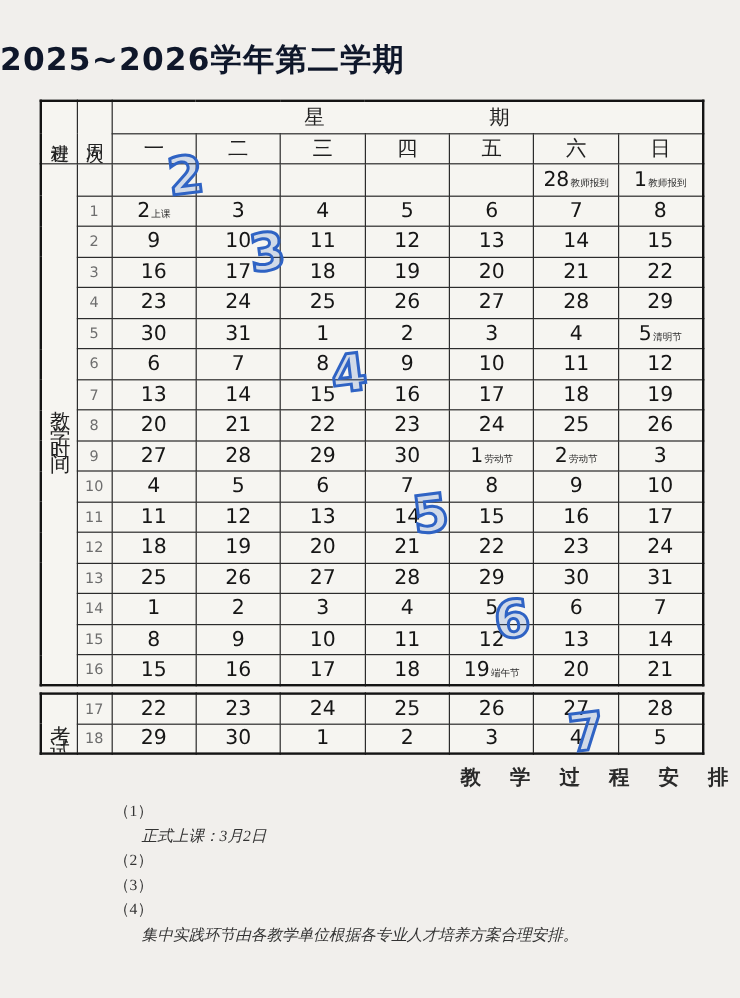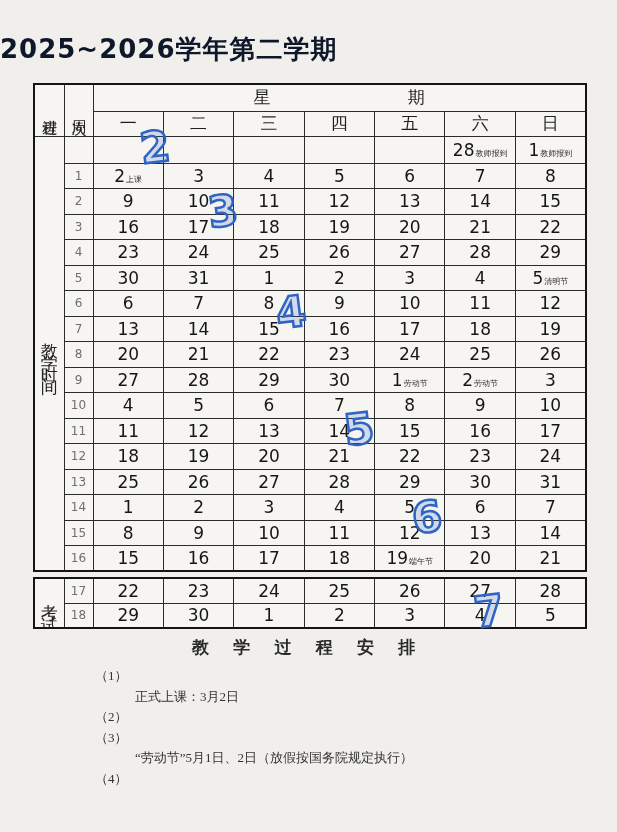--- a/index.html
+++ b/index.html
@@ -61,33 +61,33 @@
     position: absolute;
     font-size: 43px; font-weight: bold;
     font-family: "DejaVu Sans", sans-serif;
     color: rgba(47, 99, 196, 0.18);
     -webkit-text-stroke: 2.5px #2f63c4;
     transform: rotate(-7deg);
     z-index: 5; pointer-events: none; line-height: 1;
   }
   .notes-title {
     position: absolute; top: 636px; left: 0; width: 100%;
-    text-align: center;
+    text-align: right;
     font-family: "Liberation Serif", "DejaVu Serif", serif;
     font-size: 17px; font-weight: bold; color: #2a2a2a;
     letter-spacing: 10px;
   }
   .notes {
     position: absolute; left: 95px; top: 666px; width: 490px;
     font-family: "Liberation Serif", "DejaVu Serif", serif;
     font-size: 13px; color: #333; line-height: 20.5px;
   }
   .note-line { display: flex; }
   .note-num { flex: none; width: 40px; }
-  .note-line.indent { margin-left: 40px; }
+  .note-line.indent { margin-left: 23px; font-style: italic; }
 </style>
 </head>
 <body>
 
 <div class="page">
 
   <div class="page-title">2025~2026学年第二学期</div>
 
   <div class="cal">
     <table class="cal-table t1">
@@ -358,21 +358,21 @@
       </div>
       <div class="note-line indent">
         <span class="note-text">正式上课：3月2日</span>
       </div>
       <div class="note-line">
         <span class="note-num">（2）</span>
       </div>
       <div class="note-line">
         <span class="note-num">（3）</span>
       </div>
-      <div class="note-line indent">
-        <span class="note-text">“劳动节”5月1日、2日（放假按国务院规定执行）</span>
-      </div>
       <div class="note-line">
         <span class="note-num">（4）</span>
       </div>
+      <div class="note-line indent">
+        <span class="note-text">集中实践环节由各教学单位根据各专业人才培养方案合理安排。</span>
+      </div>
     </div>
 
 </div>
 
 </body></html>

